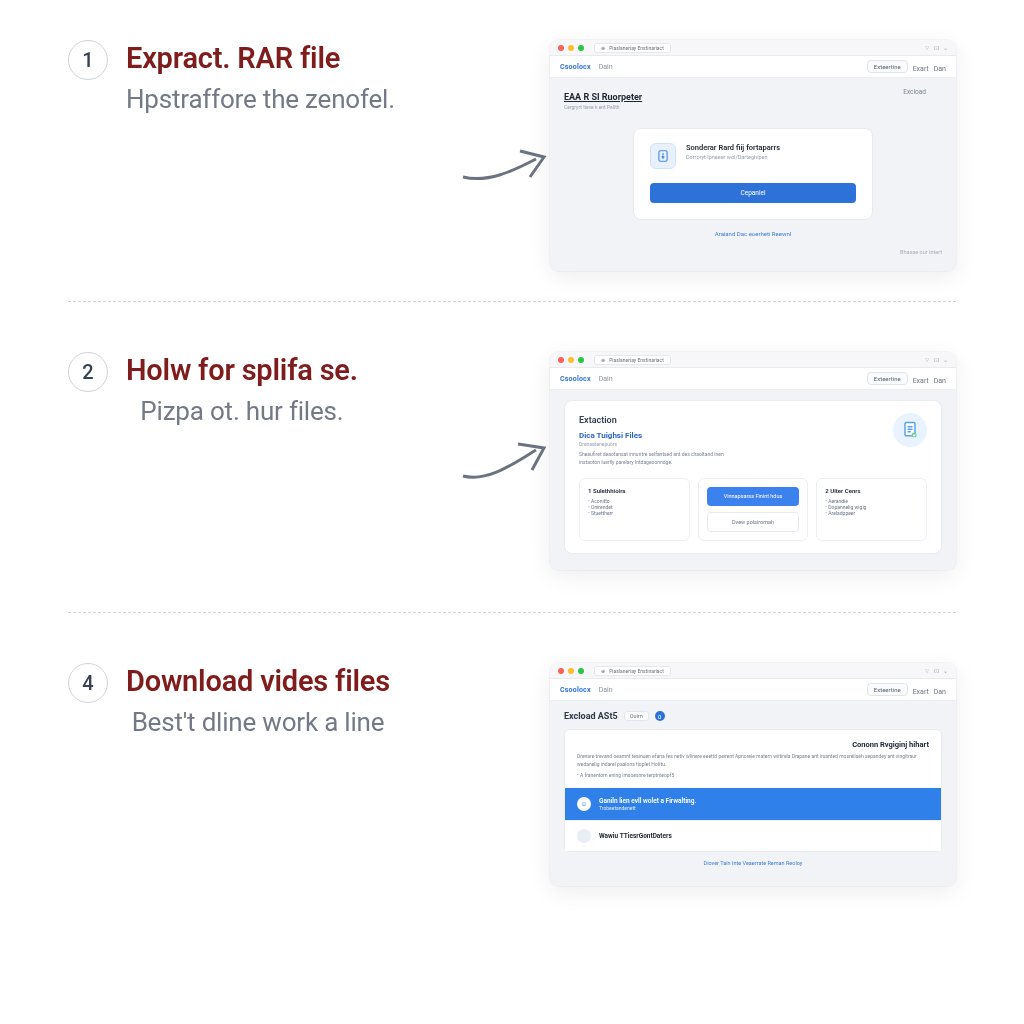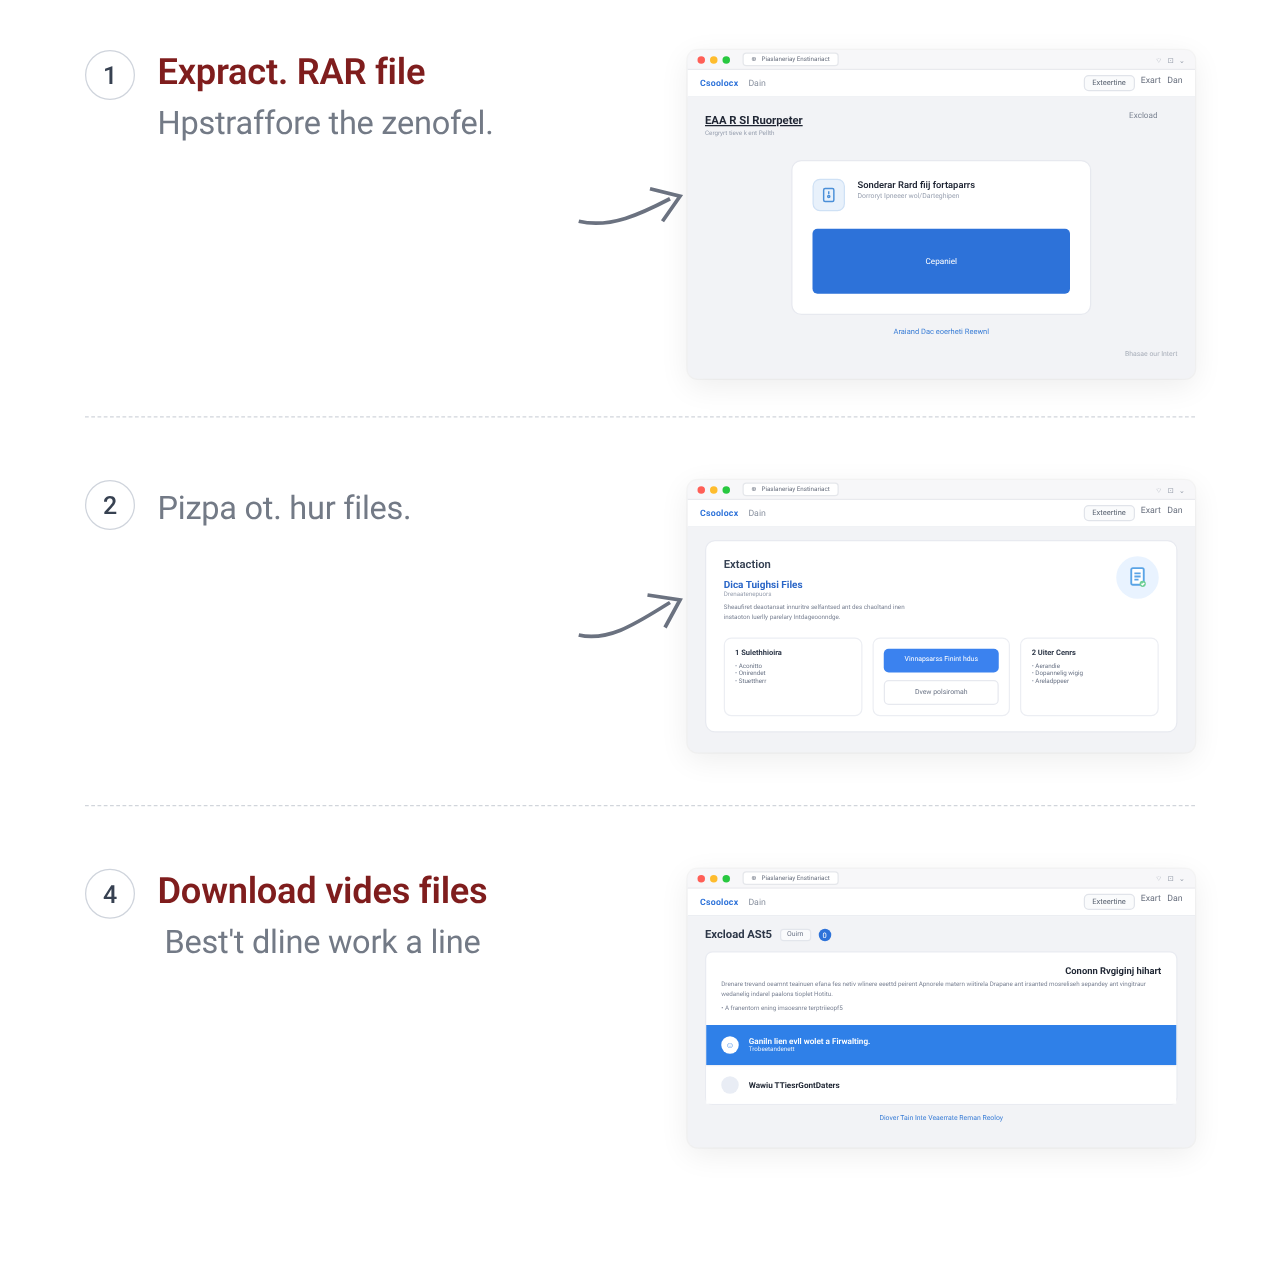--- a/index.html
+++ b/index.html
@@ -97,21 +97,21 @@
 
   .topnav {
     display: flex; align-items: center;
     height: 22px; padding: 0 10px;
     background: #fff;
     border-bottom: 1px solid #eceef2;
     font-size: 7px;
   }
   .brand { color: #2d72d9; font-weight: 700; letter-spacing: 0.2px; }
   .nav-item { margin-left: 8px; color: #8b93a1; }
-  .topnav-right { margin-left: auto; display: flex; gap: 5px; align-items: flex-start; }
+  .topnav-right { margin-left: auto; display: flex; gap: 5px; align-items: flex-end; }
   .pill {
     font-size: 6px; color: #5b6472;
     border: 1px solid #e1e4ea; background: #fafbfc;
     padding: 2px 6px; border-radius: 4px;
   }
 
   .mock-body { padding: 10px 14px 16px 14px; min-height: 180px; }
 
   
   .s1-head { font-size: 9px; font-weight: 700; color: #1f2533; text-decoration: underline; }
@@ -136,21 +136,21 @@
     color:#4a8fd8;
   }
   .s1-card-title { font-size: 7.5px; font-weight: 600; color: #1f2533; }
   .s1-card-sub { font-size: 5.5px; color: #9aa2b1; margin-top: 2px; }
   .s1-btn {
     margin-top: 14px;
     background: #2d72d9;
     color: #fff;
     font-size: 6.5px;
     text-align: center;
-    padding: 22px 0;
+    padding: 6px 0;
     border-radius: 4px;
   }
   .s1-below-link { text-align: center; font-size: 6px; color: #3b7ed6; margin-top: 10px; }
   .s1-footer { text-align: right; font-size: 5.5px; color: #a9afba; margin-top: 12px; }
 
   
   .s2-card {
     background: #fff; border: 1px solid #e8eaf0; border-radius: 8px;
     padding: 14px 14px 12px 14px;
     position: relative;
@@ -303,20 +303,21 @@
       </div>
     </div>
   </div>
 
   <hr class="divider">
 
   <div class="step">
     <div class="step-left">
       <div class="step-num">2</div>
       <div class="step-text">
+        <h2>Holw for splifa se.</h2>
         <p>Pizpa ot. hur files.</p>
       </div>
       <div class="arrow" style="top:78px;">
         <svg viewBox="0 0 100 60" fill="none" stroke="currentColor" stroke-width="3">
           <path d="M5 46 C 30 52, 55 34, 78 20"></path>
           <path d="M60 14 L86 18 L74 40"></path>
         </svg>
       </div>
     </div>
 

